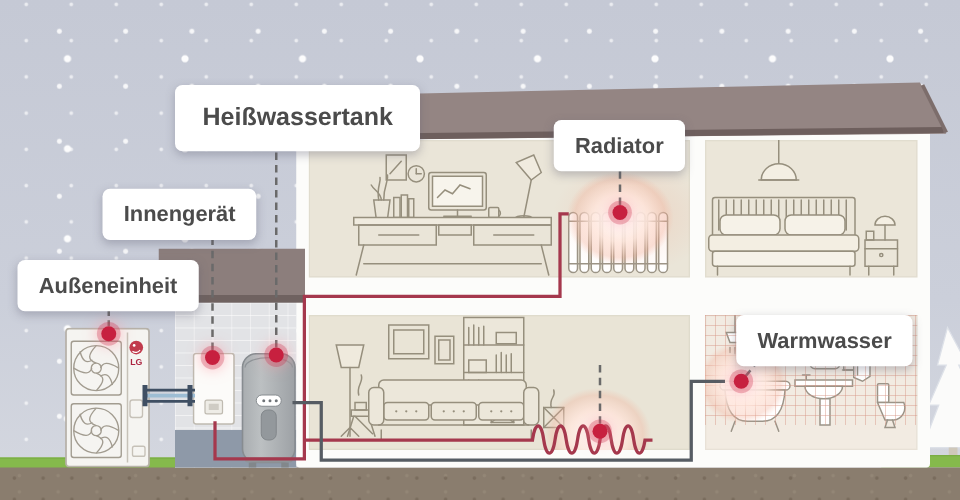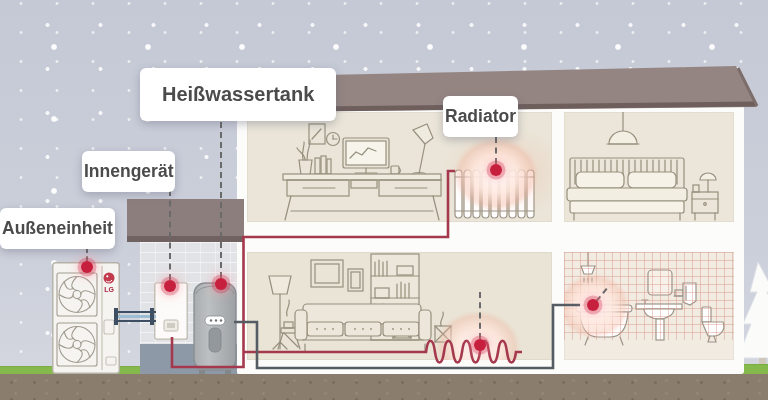--- a/index.html
+++ b/index.html
@@ -48,21 +48,21 @@
     background:radial-gradient(closest-side, rgba(255,255,255,.97) 0%,
       rgba(255,232,222,.85) 40%, rgba(243,178,156,.35) 66%, rgba(243,178,156,0) 78%);}
   .tint{position:absolute;border-radius:50%;
     background:radial-gradient(closest-side, rgba(240,170,145,.30), rgba(240,170,145,0) 75%);}
   
   .hotdot{position:absolute;width:12px;height:12px;border-radius:50%;z-index:41;
     background:#c7203f;
     box-shadow:0 0 0 3.5px rgba(199,32,63,.28), 0 0 10px 4px rgba(255,150,160,.5);}
   .leader{position:absolute;width:0;border-left:2px dashed #6a6a6a;z-index:40;}
   .callout{position:absolute;background:#fff;border-radius:6px;z-index:50;
-    padding:10px 2px;color:#4b4b4b;font-size:17.5px;font-weight:700;
+    padding:10px 17px;color:#4b4b4b;font-size:17.5px;font-weight:700;
     box-shadow:0 3px 8px rgba(90,90,110,.35);white-space:nowrap;}
   .callout.big{padding:15px 22px;font-size:20px;}
   svg{display:block;}
 </style>
 </head>
 <body>
 
 <div id="stage">
 
   <div class="abs sky">
@@ -369,20 +369,23 @@
   <div class="hotdot" style="left:490px;top:164px"></div>
   <div class="hotdot" style="left:474px;top:339px"></div>
   <div class="hotdot" style="left:587px;top:299px"></div>
 
   <div class="callout big" style="left:140px;top:68px">
     <span>Heißwassertank</span>
   </div>
   <div class="callout" style="left:82px;top:151px">
     <span>Innengerät</span>
   </div>
-  <div class="callout" style="left:0;top:208px">
+  <div class="callout" style="left:14px;top:208px">
     <span>Außeneinheit</span>
   </div>
   <div class="callout" style="left:443px;top:96px">
     <span>Radiator</span>
   </div>
+  <div class="callout" style="left:589px;top:252px">
+    <span>Warmwasser</span>
+  </div>
 
 </div>
 
 </body></html>

